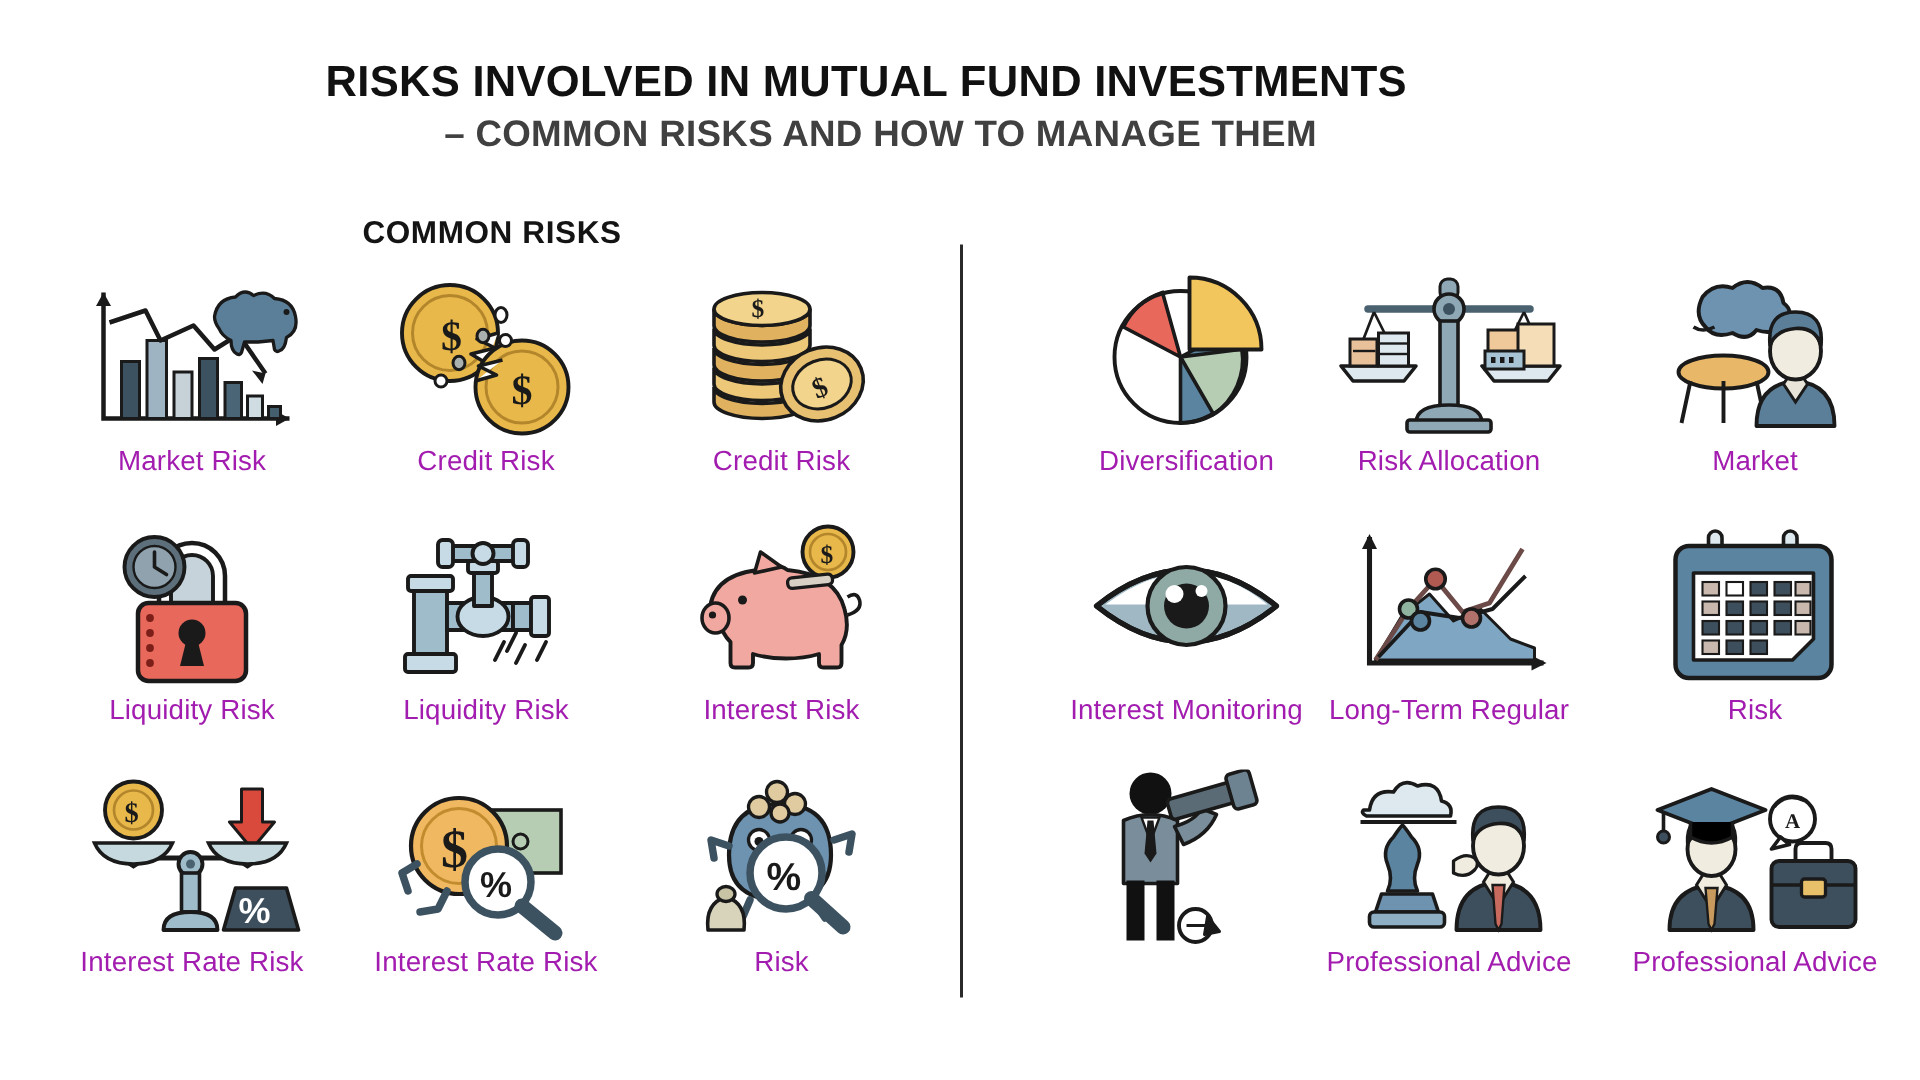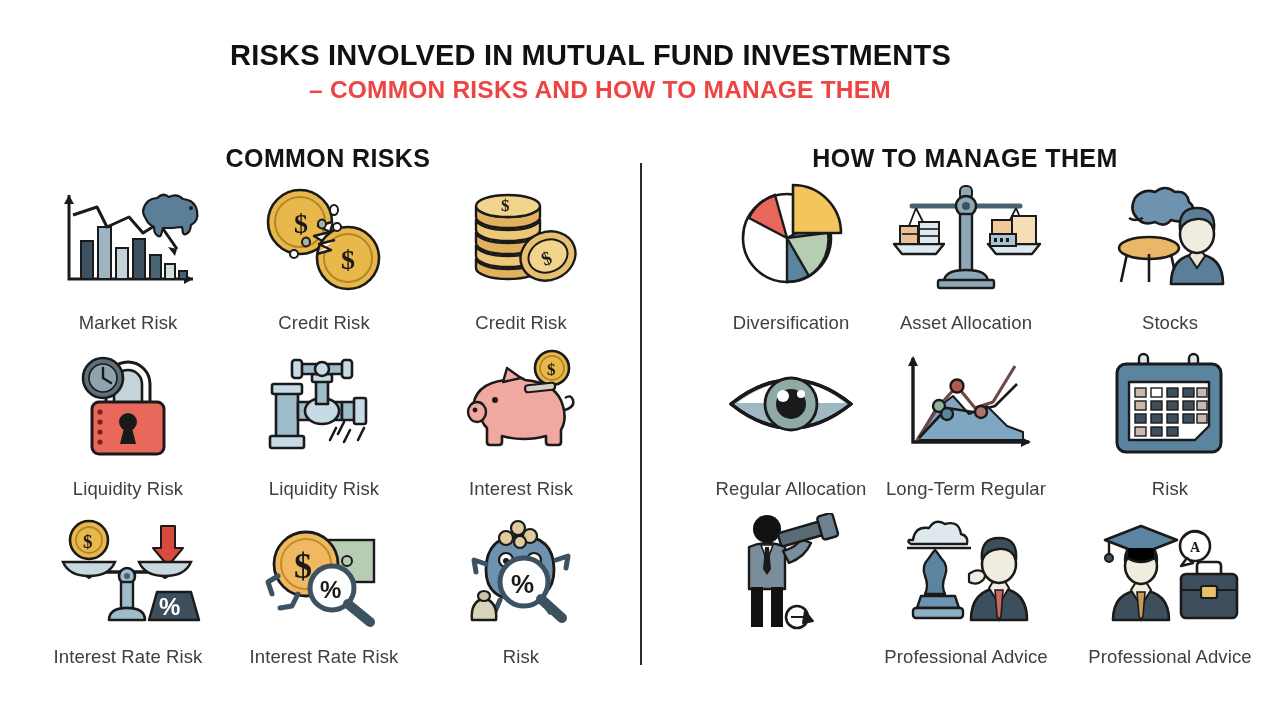--- a/index.html
+++ b/index.html
@@ -14,46 +14,46 @@
     overflow: hidden;
     font-family: "Liberation Sans", sans-serif;
     color: #1a1a1a;
     position: relative;
   }
   .page { position: relative; width: 1280px; height: 720px; }
 
   
   .title-block {
     position: absolute;
-    top: 38px; left: 16px; width: 1149px;
+    top: 38px; left: 3px; width: 1149px;
     text-align: center;
   }
   .title-line-1 {
     font-size: 29px;
     font-weight: 700;
     letter-spacing: 0.2px;
     line-height: 1.18;
     color: #111111;
     white-space: nowrap;
   }
   .title-line-2 {
     font-size: 24.5px;
     font-weight: 700;
     letter-spacing: 0.2px;
     line-height: 1.25;
-    color: #ef4444;
+    color: #404040;
     margin-top: 3px;
     white-space: nowrap;
     padding-left: 19px;
   }
 
   
   .col-heading {
     position: absolute;
-    font-size: 25px;
+    font-size: 21px;
     font-weight: 600;
     letter-spacing: 0.4px;
     color: #141414;
     white-space: nowrap;
     transform: translateX(-50%);
   }
   #heading-left  { top: 144px; left: 328px; }
   #heading-right { top: 144px; left: 965px; }
 
   
@@ -77,24 +77,24 @@
   .icon-box {
     height: 112px;
     display: flex;
     align-items: center;
     justify-content: center;
   }
   .icon-box svg { display: block; }
   .cell-label {
     font-size: 18.5px;
     font-weight: 400;
-    color: #404040;
+    color: #a21caf;
     letter-spacing: 0.1px;
     white-space: nowrap;
-    margin-top: 18px;
+    margin-top: 2px;
   }
   .cell-label.empty { visibility: hidden; }
 
   
   .cx-l1 { left: 128px; }
   .cx-l2 { left: 324px; }
   .cx-l3 { left: 521px; }
   
   .cx-r1 { left: 791px; }
   .cx-r2 { left: 966px; }
@@ -108,21 +108,20 @@
 <body>
 
 <div class="page">
 
   <div class="title-block">
     <div class="title-line-1">RISKS INVOLVED IN MUTUAL FUND INVESTMENTS</div>
     <div class="title-line-2">– COMMON RISKS AND HOW TO MANAGE THEM</div>
   </div>
 
   <div class="col-heading" id="heading-left">COMMON RISKS</div>
-  <div class="col-heading" id="heading-right">HOW TO MANAGE THEM</div>
 
   <div class="divider"></div>
 
   <div class="cell cx-l1 ry-1">
     <div class="icon-box">
       <svg width="170" height="110" viewBox="0 0 170 110">
 
         <path d="M26 12 L26 96 L150 96" fill="none" stroke="#1a1a1a" stroke-width="3"></path>
         <path d="M26 12 l-5 9 h10 z" fill="#1a1a1a"></path>
         <path d="M150 96 l-9 -5 v10 z" fill="#1a1a1a"></path>
@@ -420,55 +419,55 @@
         <rect x="106" y="38" width="24" height="24" fill="#f0c99a" stroke="#1a1a1a" stroke-width="2"></rect>
         <rect x="126" y="34" width="24" height="28" fill="#f5ddb8" stroke="#1a1a1a" stroke-width="2"></rect>
         <rect x="104" y="52" width="26" height="12" fill="#a8c4d4" stroke="#1a1a1a" stroke-width="2"></rect>
         <g fill="#1a1a1a">
             <rect x="108" y="56" width="3" height="4"></rect>
             <rect x="114" y="56" width="3" height="4"></rect>
             <rect x="120" y="56" width="3" height="4"></rect>
           </g>
       </svg>
     </div>
-    <div class="cell-label">Asset Allocation</div>
+    <div class="cell-label">Risk Allocation</div>
   </div>
 
   <div class="cell cx-r3 ry-1">
     <div class="icon-box">
       <svg width="130" height="112" viewBox="0 0 130 112">
 
         <path d="M30 16 q8 -10 20 -6 q10 -8 20 0 q12 -2 14 10 q8 6 0 14 q-6 8 -18 4 q-6 8 -16 2 q-12 4 -18 -4 q-8 -8 -2 -20 z" fill="#6d93b0" stroke="#1a1a1a" stroke-width="2.6" stroke-linejoin="round"></path>
         <path d="M38 36 q-8 4 -14 0" fill="none" stroke="#1a1a1a" stroke-width="2.4"></path>
 
         <ellipse cx="44" cy="66" rx="30" ry="11" fill="#e8b868" stroke="#1a1a1a" stroke-width="2.6"></ellipse>
         <path d="M22 72 L16 100 M44 72 L44 100 M66 72 L72 100" fill="none" stroke="#1a1a1a" stroke-width="2.6"></path>
 
         <path d="M66 102 q0 -28 26 -30 q26 2 26 30 z" fill="#5b7f99" stroke="#1a1a1a" stroke-width="2.6" stroke-linejoin="round"></path>
         <path d="M84 74 l8 12 l8 -12 l-4 -6 h-8 z" fill="#e8e4d8" stroke="#1a1a1a" stroke-width="2"></path>
         <ellipse cx="92" cy="52" rx="17" ry="19" fill="#f0ece0" stroke="#1a1a1a" stroke-width="2.6"></ellipse>
         <path d="M75 48 q-2 -22 17 -22 q19 0 17 22 q-4 -12 -17 -11 q-13 1 -17 11 z" fill="#5b7f99" stroke="#1a1a1a" stroke-width="2.4" stroke-linejoin="round"></path>
       </svg>
     </div>
-    <div class="cell-label">Stocks</div>
+    <div class="cell-label">Market</div>
   </div>
 
   <div class="cell cx-r1 ry-2">
     <div class="icon-box">
       <svg width="140" height="112" viewBox="0 0 140 112">
         <path d="M10 56 q60 -48 120 0 q-60 48 -120 0 z" fill="#9fb8c4" stroke="#1a1a1a" stroke-width="3.4" stroke-linejoin="round"></path>
         <path d="M16 55 q56 -42 108 0" fill="#ffffff" stroke="none"></path>
         <path d="M10 56 q60 -48 120 0 q-60 48 -120 0 z" fill="none" stroke="#1a1a1a" stroke-width="3.4" stroke-linejoin="round"></path>
         <circle cx="70" cy="56" r="26" fill="#8fa9a4" stroke="#1a1a1a" stroke-width="2.8"></circle>
         <circle cx="70" cy="56" r="15" fill="#1a1a1a"></circle>
         <circle cx="62" cy="48" r="6" fill="#ffffff"></circle>
         <circle cx="80" cy="46" r="4" fill="#ffffff"></circle>
       </svg>
     </div>
-    <div class="cell-label">Regular Allocation</div>
+    <div class="cell-label">Interest Monitoring</div>
   </div>
 
   <div class="cell cx-r2 ry-2">
     <div class="icon-box">
       <svg width="150" height="112" viewBox="0 0 150 112">
 
         <path d="M22 10 L22 94 L138 94" fill="none" stroke="#1a1a1a" stroke-width="3.4"></path>
         <path d="M22 8 l-5 10 h10 z" fill="#1a1a1a"></path>
         <path d="M140 94 l-10 -5 v10 z" fill="#1a1a1a"></path>
 

